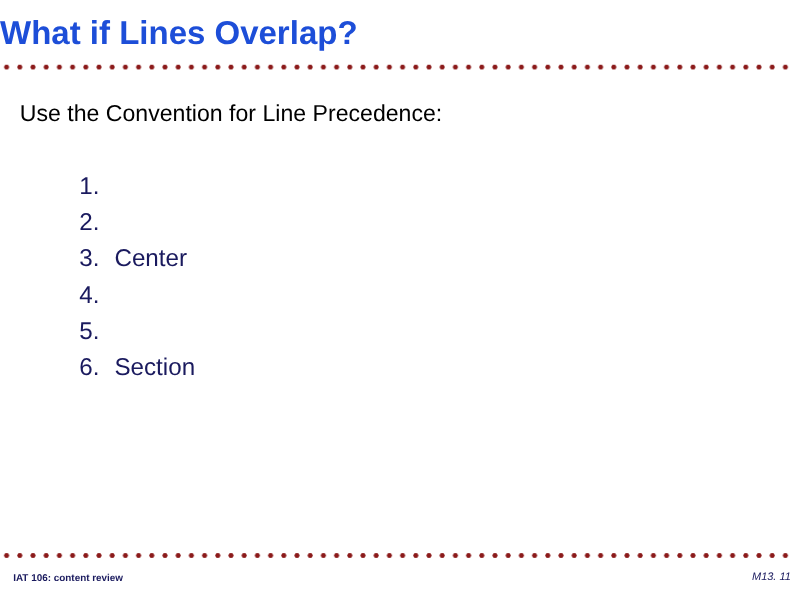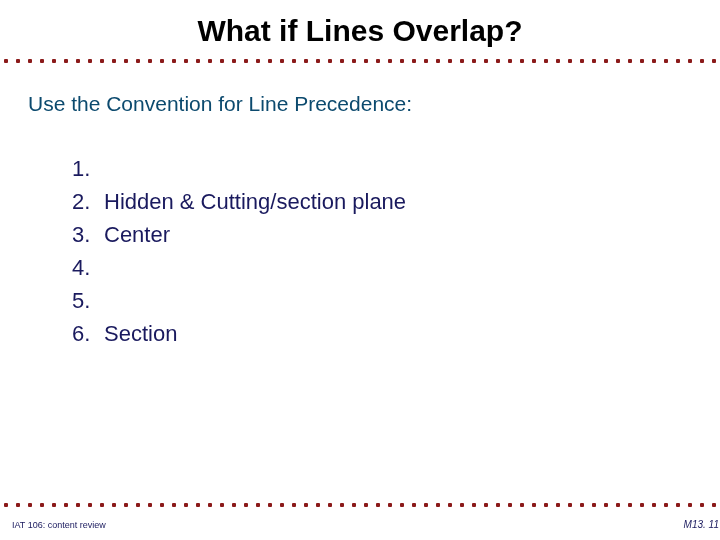--- a/index.html
+++ b/index.html
@@ -3,24 +3,24 @@
 <meta charset="utf-8">
 <style>
   * { margin: 0; padding: 0; box-sizing: border-box; }
   html, body { width: 720px; height: 540px; overflow: hidden; }
   body {
     font-family: Verdana, Geneva, sans-serif;
     background: #ffffff;
     position: relative;
   }
   .title {
-    text-align: center;
+    text-align: left;
     font-size: 30px;
     font-weight: bold;
-    color: #000000;
+    color: #1d4ed8;
     padding-top: 14px;
     padding-bottom: 8px;
   }
   .dotted-line {
     width: 100%;
     height: 6px;
     background-image: radial-gradient(circle, #8b1a1a 2px, transparent 2.5px);
     background-size: 12px 6px;
     background-repeat: repeat-x;
     background-position: left center;
@@ -28,41 +28,42 @@
   .dotted-line.top {
     margin-top: 2px;
   }
   .dotted-line.bottom {
     position: absolute;
     bottom: 32px;
     left: 0;
   }
   .intro {
     font-size: 21px;
-    color: #0c4a6e;
-    padding: 28px 0 0 28px;
+    color: #000000;
+    padding: 28px 0 0 18px;
   }
   .list {
     padding: 36px 0 0 72px;
   }
   .list-item {
     font-size: 22px;
     color: #1a1a5e;
     line-height: 1.5;
     display: flex;
   }
   .list-num {
     min-width: 32px;
   }
   .footer-left {
     position: absolute;
     bottom: 10px;
     left: 12px;
     font-size: 9px;
     color: #1a1a5e;
+    font-weight: bold;
   }
   .footer-right {
     position: absolute;
     bottom: 10px;
     right: 1px;
     font-size: 10px;
     color: #1a1a5e;
     font-style: italic;
   }
 </style>
@@ -74,21 +75,20 @@
 <div class="dotted-line top"></div>
 
 <p class="intro">Use the Convention for Line Precedence:</p>
 
 <div class="list">
   <div class="list-item">
     <span class="list-num">1.</span>
   </div>
   <div class="list-item">
     <span class="list-num">2.</span>
-    <span>Hidden  &amp;  Cutting/section plane</span>
   </div>
   <div class="list-item">
     <span class="list-num">3.</span>
     <span>Center</span>
   </div>
   <div class="list-item">
     <span class="list-num">4.</span>
   </div>
   <div class="list-item">
     <span class="list-num">5.</span>

